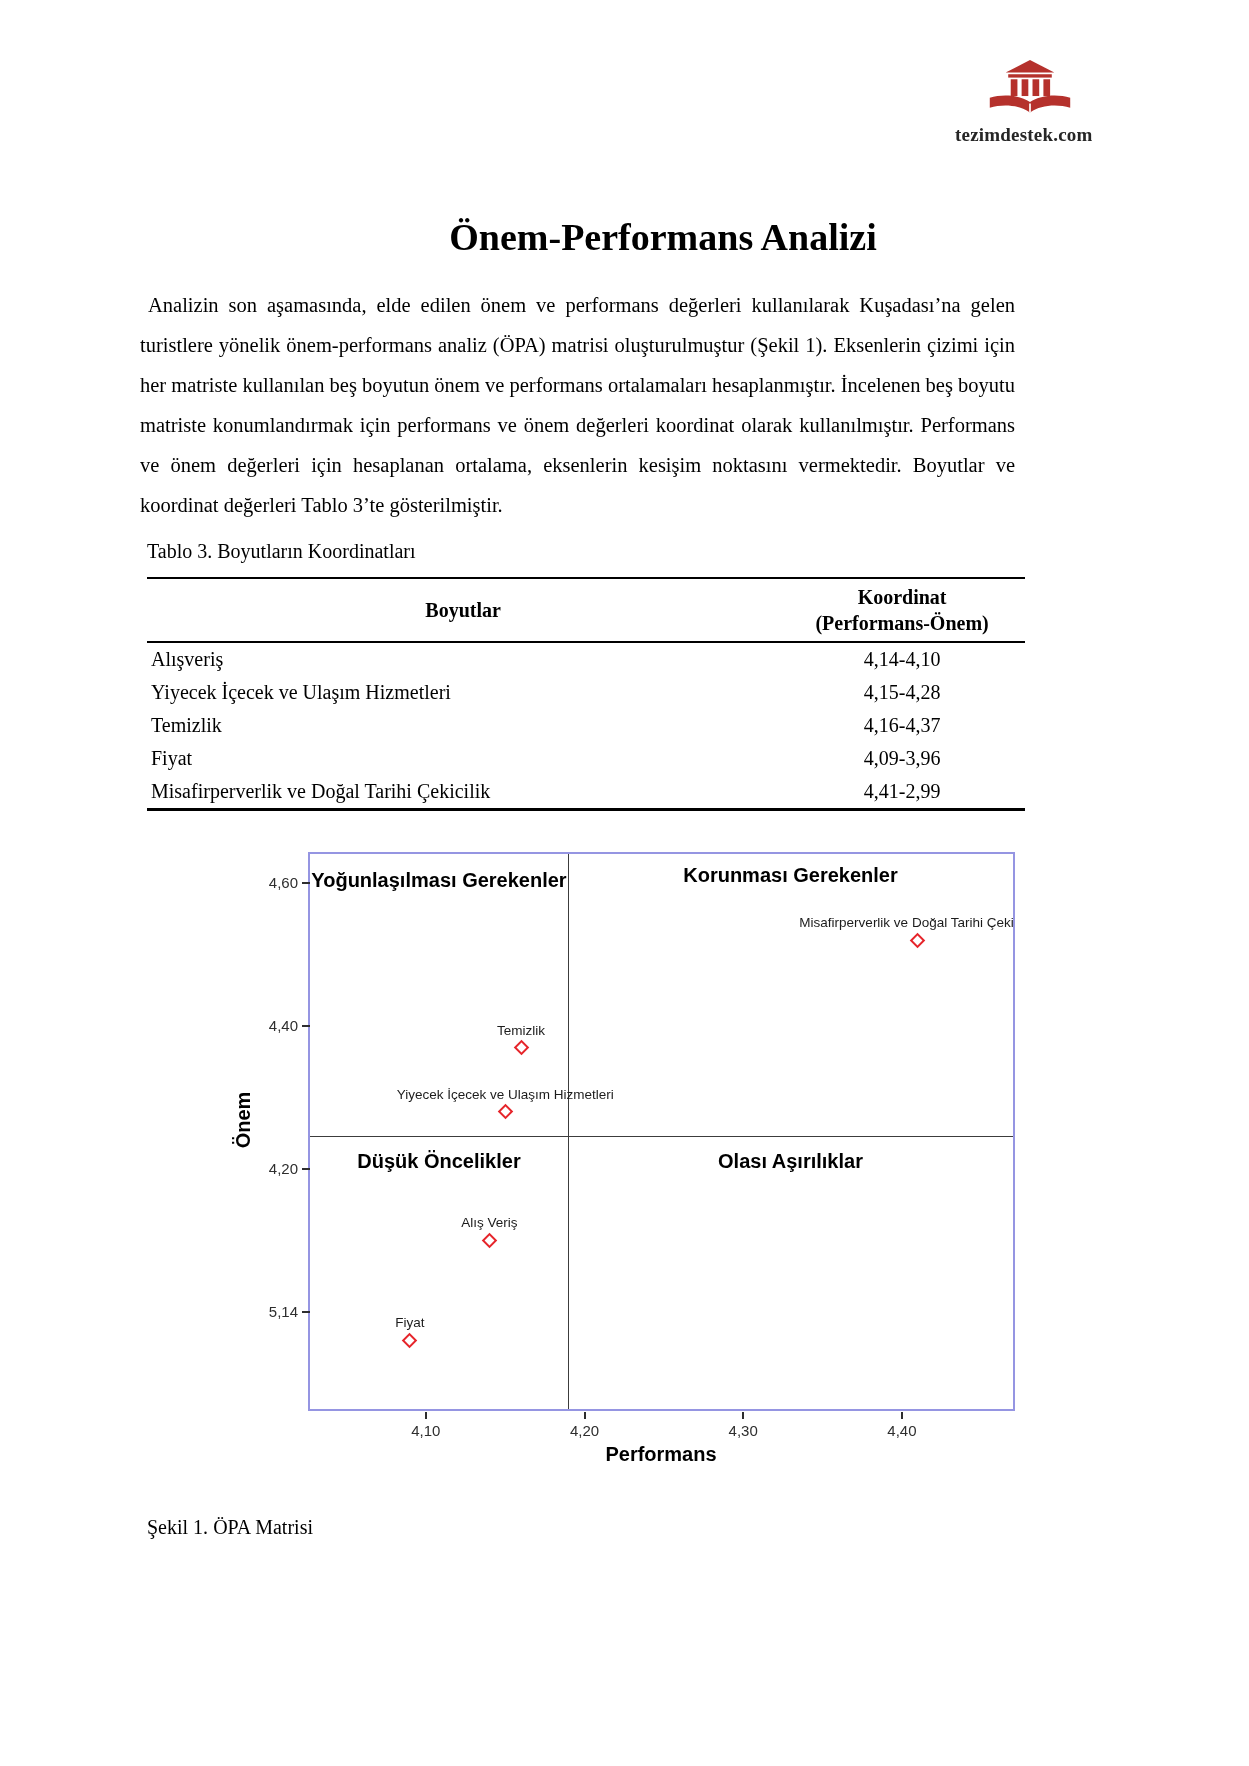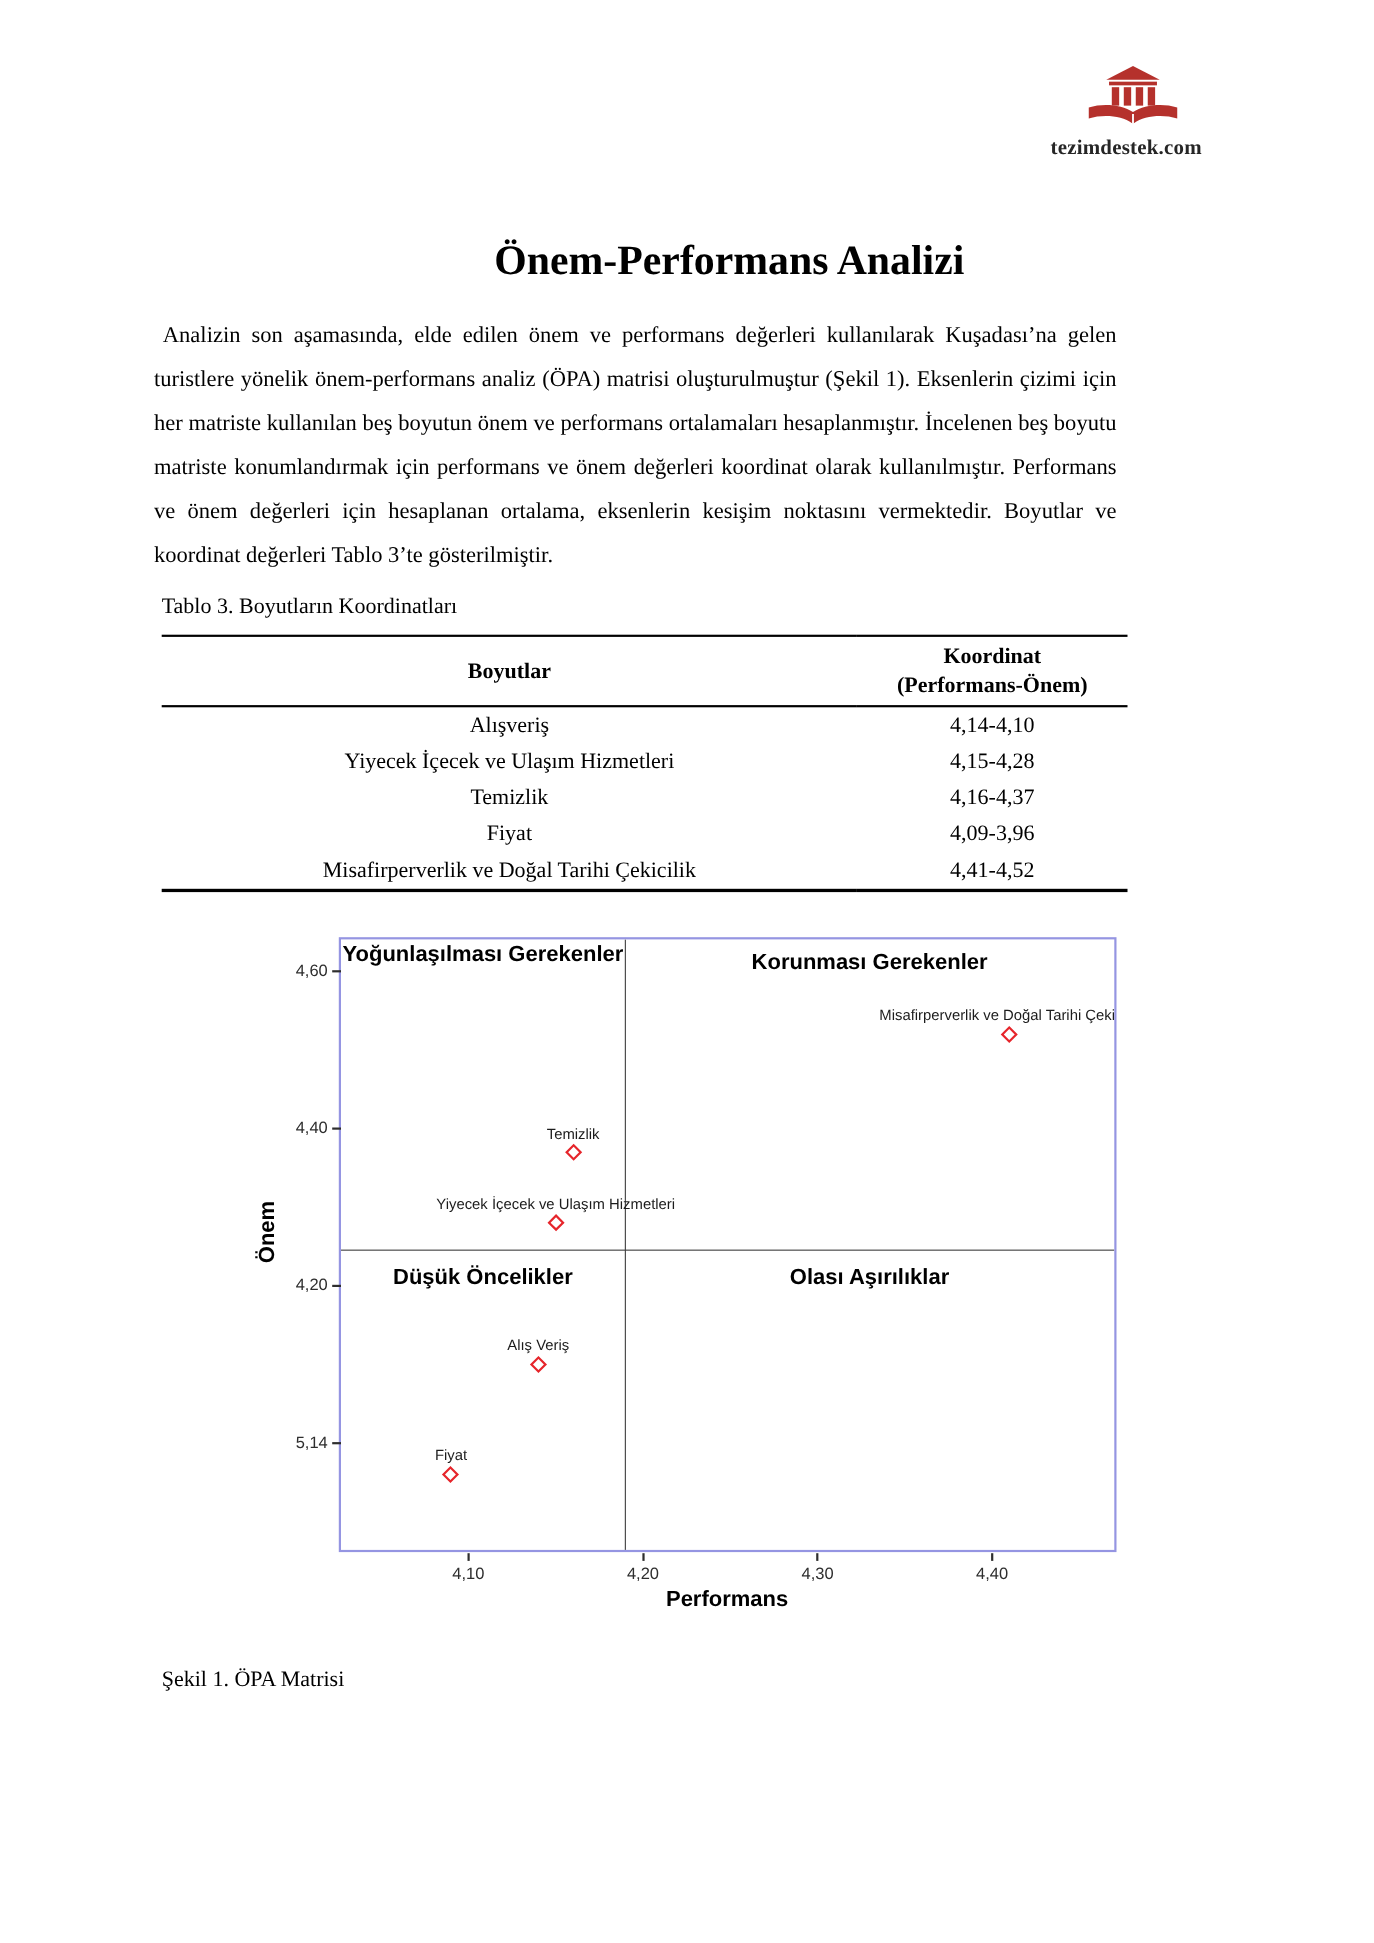--- a/index.html
+++ b/index.html
@@ -21,33 +21,33 @@
         line-height:40px;text-align:justify;text-indent:8px;}
 
   
   .tablo-wrap{position:absolute;left:147px;top:540px;width:878px;}
   .tablo-caption{font-size:20px;margin-bottom:14px;}
   .bold{font-weight:normal;}
   table.coords{width:100%;border-collapse:collapse;font-size:20px;
                border-top:2px solid #000;border-bottom:3px solid #000;}
   table.coords thead th{border-bottom:2px solid #000;font-weight:bold;
                         text-align:center;padding:5px 4px;line-height:26px;}
-  table.coords td{padding:2px 4px;height:29px;text-align:center;}
+  table.coords td{padding:2px 4px;height:29px;}
   td.boyut{text-align:left;padding-left:20px;width:72%;}
   td.koord{text-align:center;width:28%;}
 
   
   #chart-wrap{position:absolute;left:0;top:840px;width:1249px;height:660px;
               font-family:"Liberation Sans",sans-serif;}
   #plot-area{position:absolute;left:308px;top:12px;width:703px;height:555px;
              border:2px solid #9595e2;background:#fff;overflow:hidden;}
   .ch-v{position:absolute;top:0;width:1px;height:100%;background:#3c3c3c;}
   .ch-h{position:absolute;left:0;width:100%;height:1px;background:#3c3c3c;}
   .q{position:absolute;font-weight:bold;font-size:20px;color:#000;text-align:center;white-space:nowrap;}
-  .q-tl{left:0;top:3px;width:258px;}
+  .q-tl{left:0;top:15px;width:258px;}
   .q-tr{left:258px;top:10px;width:445px;}
   .q-bl{left:0;top:296px;width:258px;}
   .q-br{left:258px;top:296px;width:445px;}
   .pt-marker{position:absolute;width:7px;height:7px;border:2px solid #e6252b;
              background:#fff;transform:rotate(45deg);}
   .pt-label{position:absolute;width:320px;text-align:center;font-size:13.5px;
             color:#1c1c1c;white-space:nowrap;}
   .ytick-dash{position:absolute;width:8px;height:2px;background:#2e2e2e;}
   .ytick-label{position:absolute;width:60px;text-align:right;font-size:15px;color:#2e2e2e;}
   .xtick-dash{position:absolute;width:2px;height:7px;background:#2e2e2e;}
@@ -111,21 +111,21 @@
         <tr>
           <td class="boyut">Temizlik</td>
           <td class="koord">4,16-4,37</td>
         </tr>
         <tr>
           <td class="boyut">Fiyat</td>
           <td class="koord">4,09-3,96</td>
         </tr>
         <tr>
           <td class="boyut">Misafirperverlik ve Doğal Tarihi Çekicilik</td>
-          <td class="koord">4,41-4,52</td>
+          <td class="koord">4,41-2,99</td>
         </tr>
       </tbody>
     </table>
   </div>
 
   <div id="chart-wrap">
     <div class="ylabel">Önem</div>
     <div class="xlabel">Performans</div>
     <div id="plot-area">
       <div class="q q-tl">Yoğunlaşılması Gerekenler</div>

